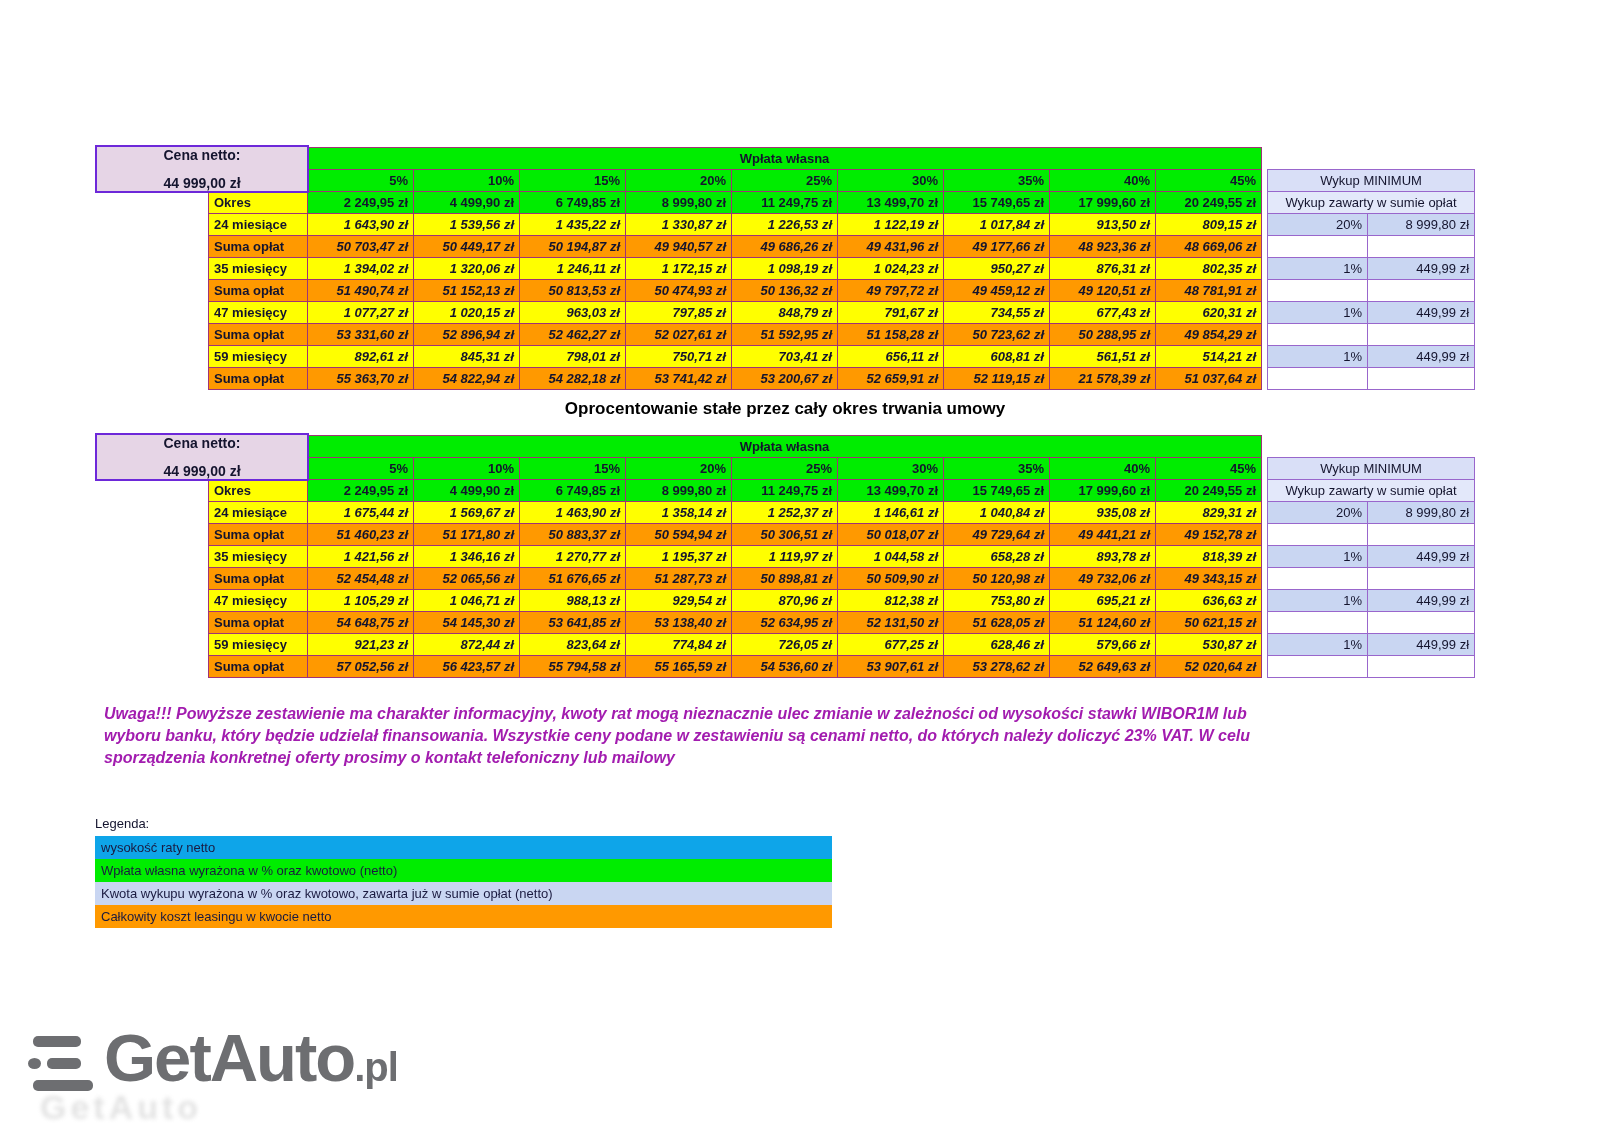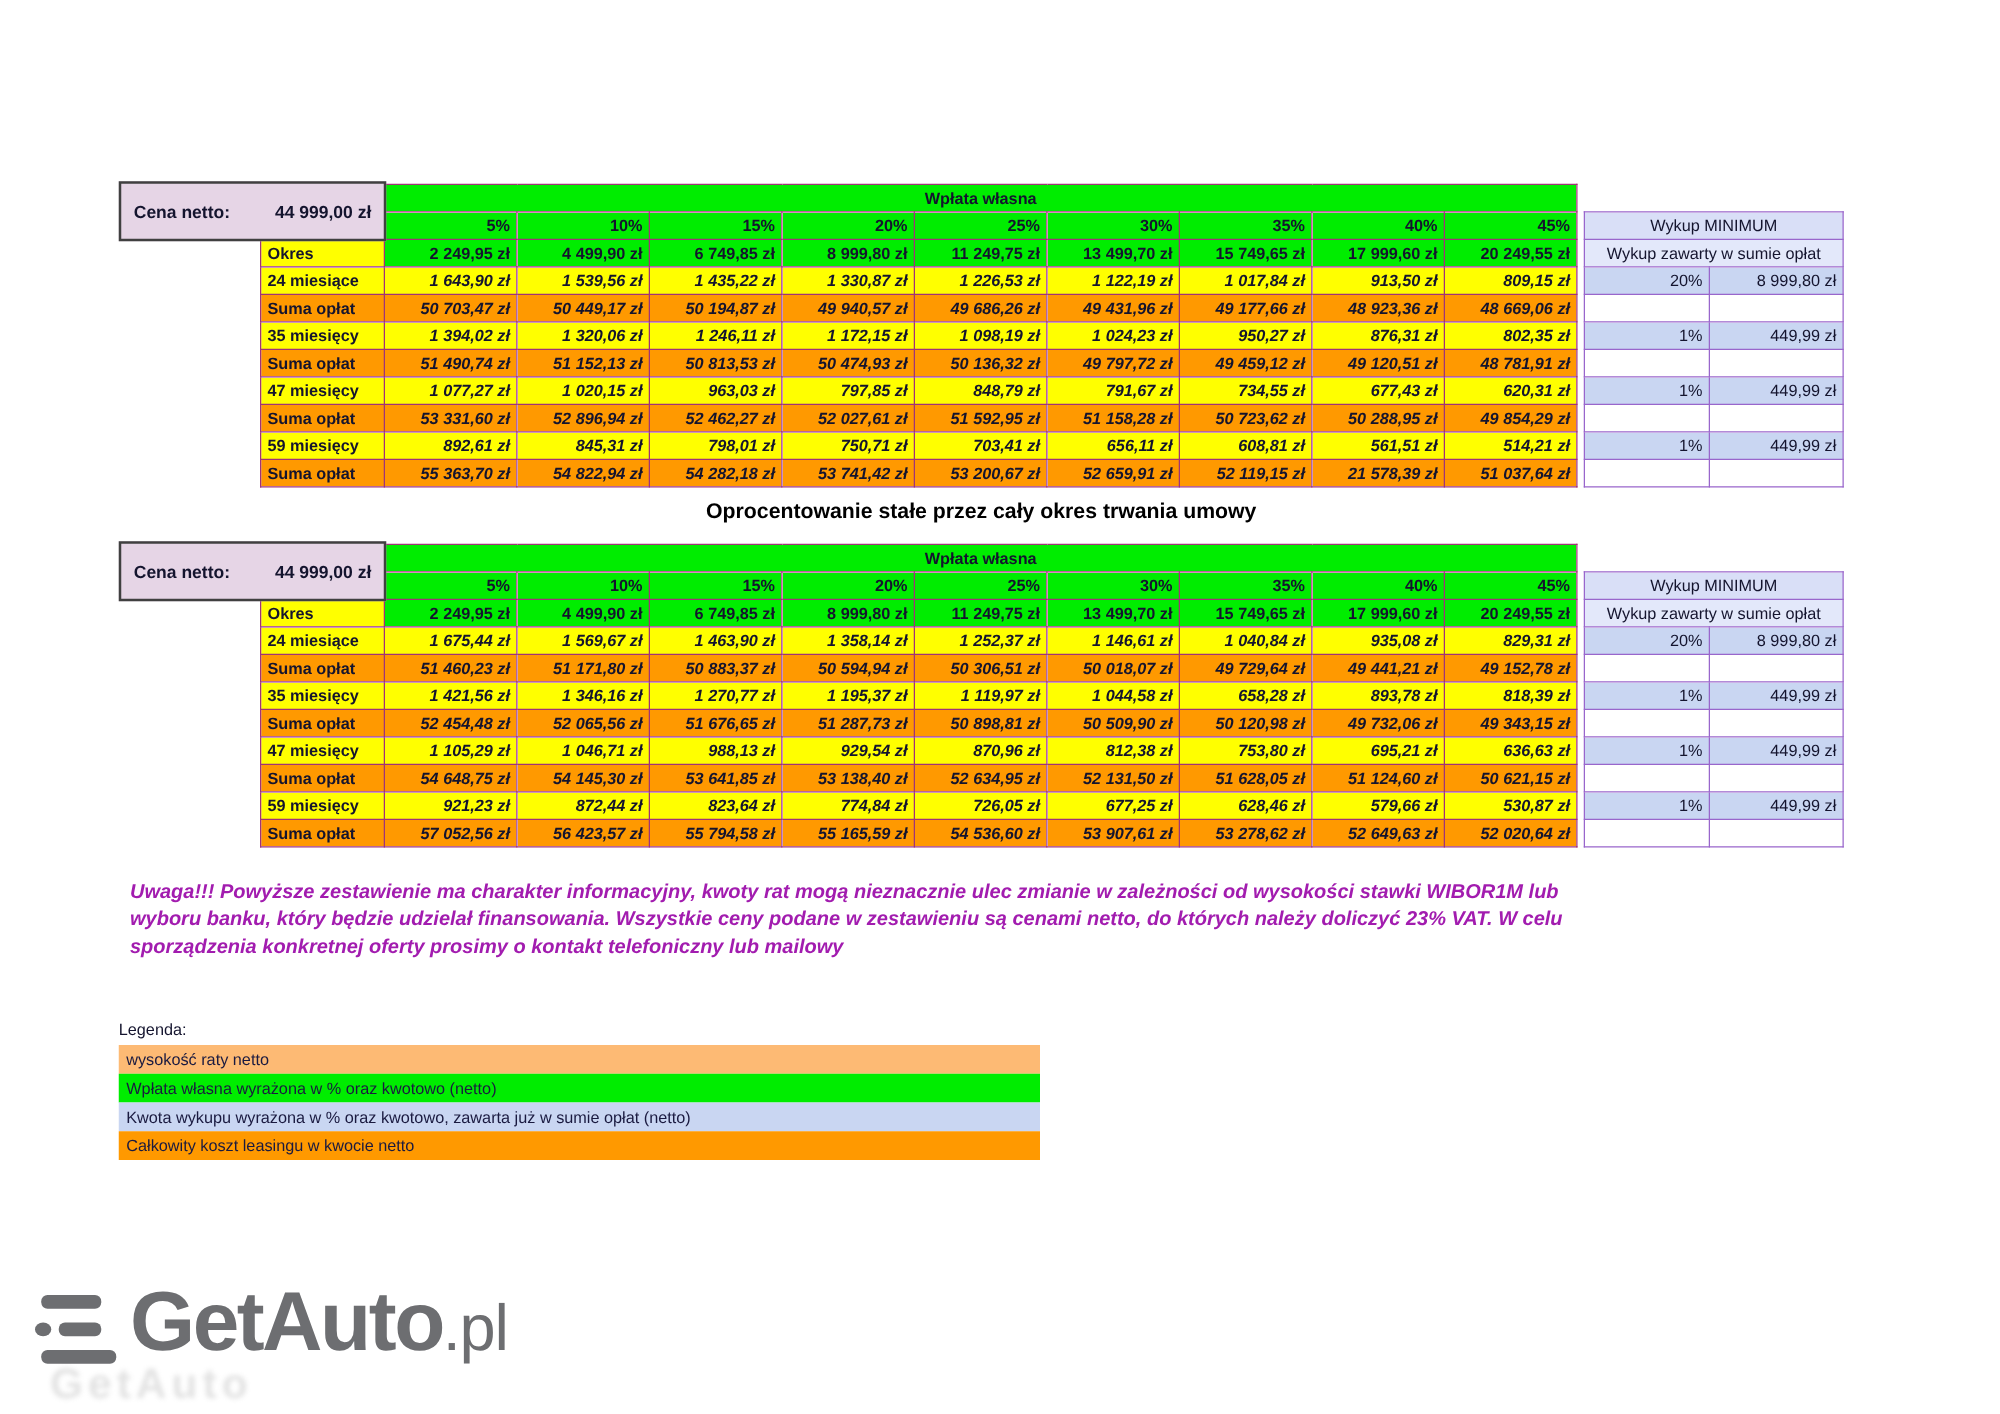--- a/index.html
+++ b/index.html
@@ -33,22 +33,22 @@
   td.orange{background:var(--orange);}
   td.ghead{background:var(--green);text-align:center;font-weight:bold;}
   td.nob{border:none;background:#fff;}
   td.gap{border:none;background:#fff;padding:0;}
   td.wykhdr{background:var(--lavender);border:1px solid var(--bw);text-align:center;}
   td.wyksub{background:#e3e8fa;border:1px solid var(--bw);text-align:center;}
   td.wyk{background:var(--lblue);border:1px solid var(--bw);text-align:right;}
   td.wykempty{background:#fff;border:1px solid var(--bw);}
 
   .cena-box{position:absolute;left:-113px;top:-2px;width:214px;height:48px;
-    background:var(--pink);border:2px solid #404040;display:flex;align-items:center;
-    justify-content:space-between;padding:0 10px;font-size:14px;font-weight:bold;z-index:3;}
+    background:var(--pink);border:2px solid #6d28d9;display:flex;align-items:center;
+    justify-content:space-between;padding:0 10px;font-size:14px;font-weight:bold;z-index:3;flex-direction:column;}
 
   
   .mid-title{position:absolute;left:95px;top:399px;width:1380px;text-align:center;
     font-size:17px;font-weight:bold;color:#000;}
 
   
   .note{position:absolute;left:104px;top:703px;width:1400px;
     font-size:16px;font-weight:bold;font-style:italic;color:#a21caf;line-height:22px;}
 
   
@@ -58,21 +58,21 @@
 
   
   .logo{position:absolute;left:28px;top:1022px;display:flex;align-items:center;}
   .logo-mark{position:relative;width:66px;height:56px;margin-right:10px;margin-top:14px;}
   .logo-mark .bar{position:absolute;height:11px;border-radius:5px;background:var(--gray);}
   .logo-mark .bar1{left:5px;top:0;width:48px;}
   .logo-mark .bar2{left:19px;top:22px;width:34px;}
   .logo-mark .bar3{left:5px;top:44px;width:60px;}
   .logo-mark .dot{position:absolute;left:0;top:22px;width:13px;height:11px;border-radius:50%;background:var(--gray);}
   .logo-text{font-size:67px;font-weight:bold;color:var(--gray);letter-spacing:-2px;line-height:1;}
-  .logo-suffix{font-size:52px;font-weight:normal;color:var(--gray);letter-spacing:-1px;}
+  .logo-suffix{font-size:40px;font-weight:bold;color:var(--gray);letter-spacing:-1px;}
   .watermark{position:absolute;left:40px;top:1088px;font-size:34px;font-weight:bold;
     color:#9a9a9a;opacity:0.28;filter:blur(2px);letter-spacing:4px;}
 </style>
 </head>
 <body>
 
 <div class="sheet">
 
   <div class="tbl-wrap" style="top:147px;">
     <div class="cena-box">
@@ -438,21 +438,21 @@
 
   <div class="note">
     <div>Uwaga!!! Powyższe zestawienie ma charakter informacyjny, kwoty rat mogą nieznacznie ulec zmianie w zależności od wysokości stawki WIBOR1M lub</div>
     <div>wyboru banku, który będzie udzielał finansowania. Wszystkie ceny podane w zestawieniu są cenami netto, do których należy doliczyć 23% VAT. W celu</div>
     <div>sporządzenia konkretnej oferty prosimy o kontakt telefoniczny lub mailowy</div>
   </div>
 
   <div class="legend">
     <div class="legend-title">Legenda:</div>
     <div>
-        <div class="legend-bar" style="background: #fdba74;">wysokość raty netto</div>
+        <div class="legend-bar" style="background: #0ea5e9;">wysokość raty netto</div>
         <div class="legend-bar" style="background: rgb(0, 237, 0);">Wpłata własna wyrażona w % oraz kwotowo (netto)</div>
         <div class="legend-bar" style="background: rgb(201, 214, 242);">Kwota wykupu wyrażona w % oraz kwotowo, zawarta już w sumie opłat (netto)</div>
         <div class="legend-bar" style="background: rgb(255, 153, 0);">Całkowity koszt leasingu w kwocie netto</div>
       </div>
   </div>
 
   <div class="logo">
     <div class="logo-mark">
       <div class="bar bar1"></div>
       <div class="dot"></div>

